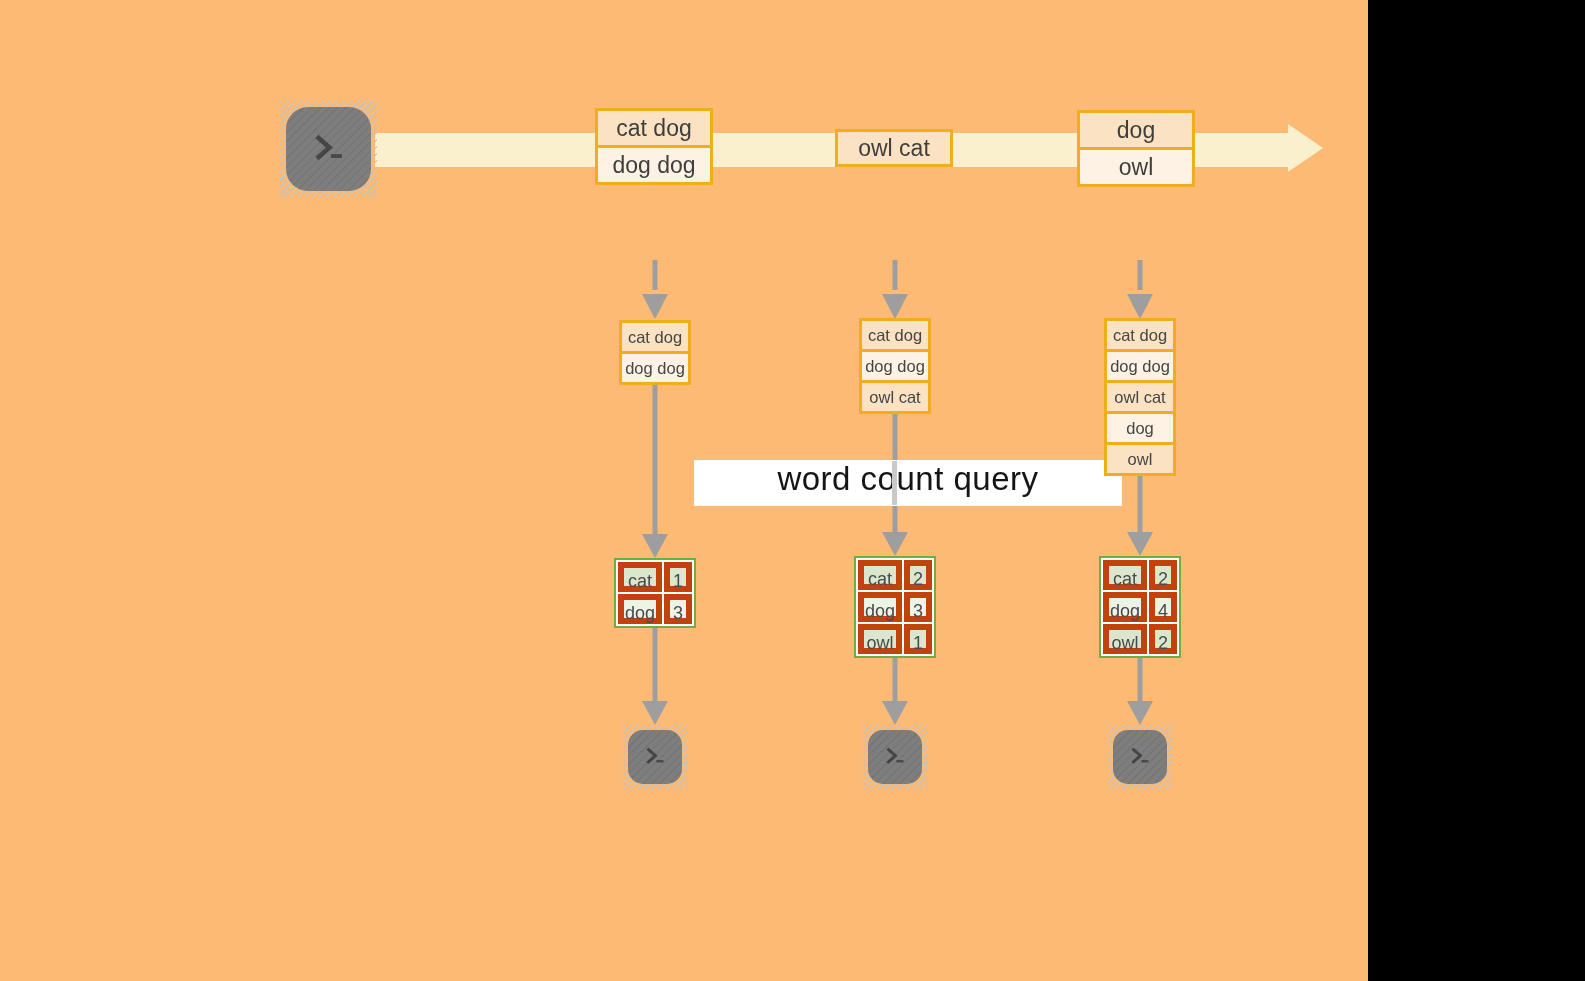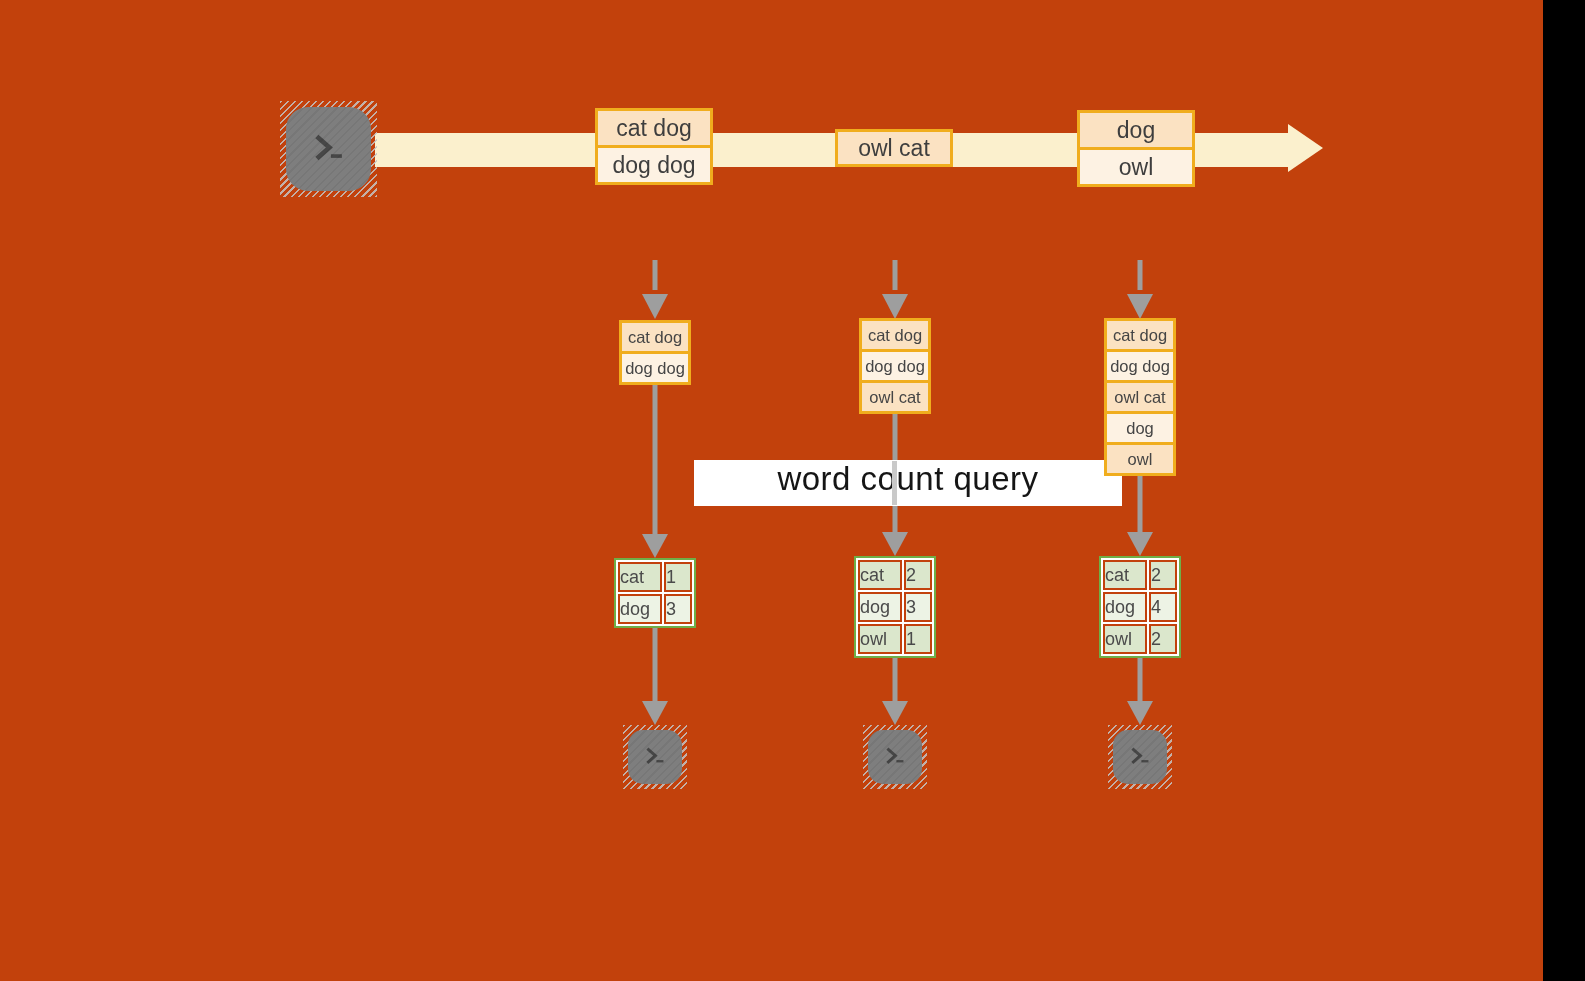--- a/index.html
+++ b/index.html
@@ -1,17 +1,17 @@
 <!DOCTYPE html>
 <html><head>
 <meta charset="utf-8">
 <style>
   html,body { margin:0; padding:0; background:#000; }
   .canvas {
-    position:relative; width:1543px; height:981px; background:#c2410c;
+    position:relative; width:1368px; height:981px; background:#fdba74;
     font-family:"Liberation Sans", sans-serif; overflow:hidden;text-decoration:underline;
   }
   .layer { position:absolute; left:0; top:0; width:1585px; height:981px; z-index:1; }
 
   
   .event-box { position:absolute; border:3px solid #f0ad1d; z-index:4; background:#f0ad1d; }
   .event-row {
     width:112px; height:34px; line-height:34px; text-align:center;
     font-size:23px; color:#3e3e3e; background:#fdf2e3;
   }
@@ -27,22 +27,22 @@
   }
   .state-row + .state-row { border-top:3px solid #f0ad1d; }
   .state-row:nth-child(odd) { background:#fbe2c2; }
 
   
   .result-table {
     position:absolute; z-index:4; background:#ffffff; border:2px solid #6fae47;
     padding:2px; display:grid; grid-template-columns:44px 28px; gap:2px;
   }
   .cell {
-    box-sizing:border-box; height:30px; line-height:26px; text-align:left;
-    font-size:18px; color:#4a4a4a; border:2px solid #c2410c; background:#edf3e5;
+    box-sizing:border-box; height:30px; line-height:26px; text-align:center;
+    font-size:18px; color:#4a4a4a; border:6px solid #c2410c; background:#edf3e5;
   }
   .cell.dark { background:#dbe7cc; }
 
   
   .query-band {
     position:absolute; left:694px; top:460px; width:428px; height:46px;
     background:#ffffff; z-index:2; display:flex; justify-content:center;
     font-size:33px; color:#151515; letter-spacing:0.5px;
   }
   .band-line {

